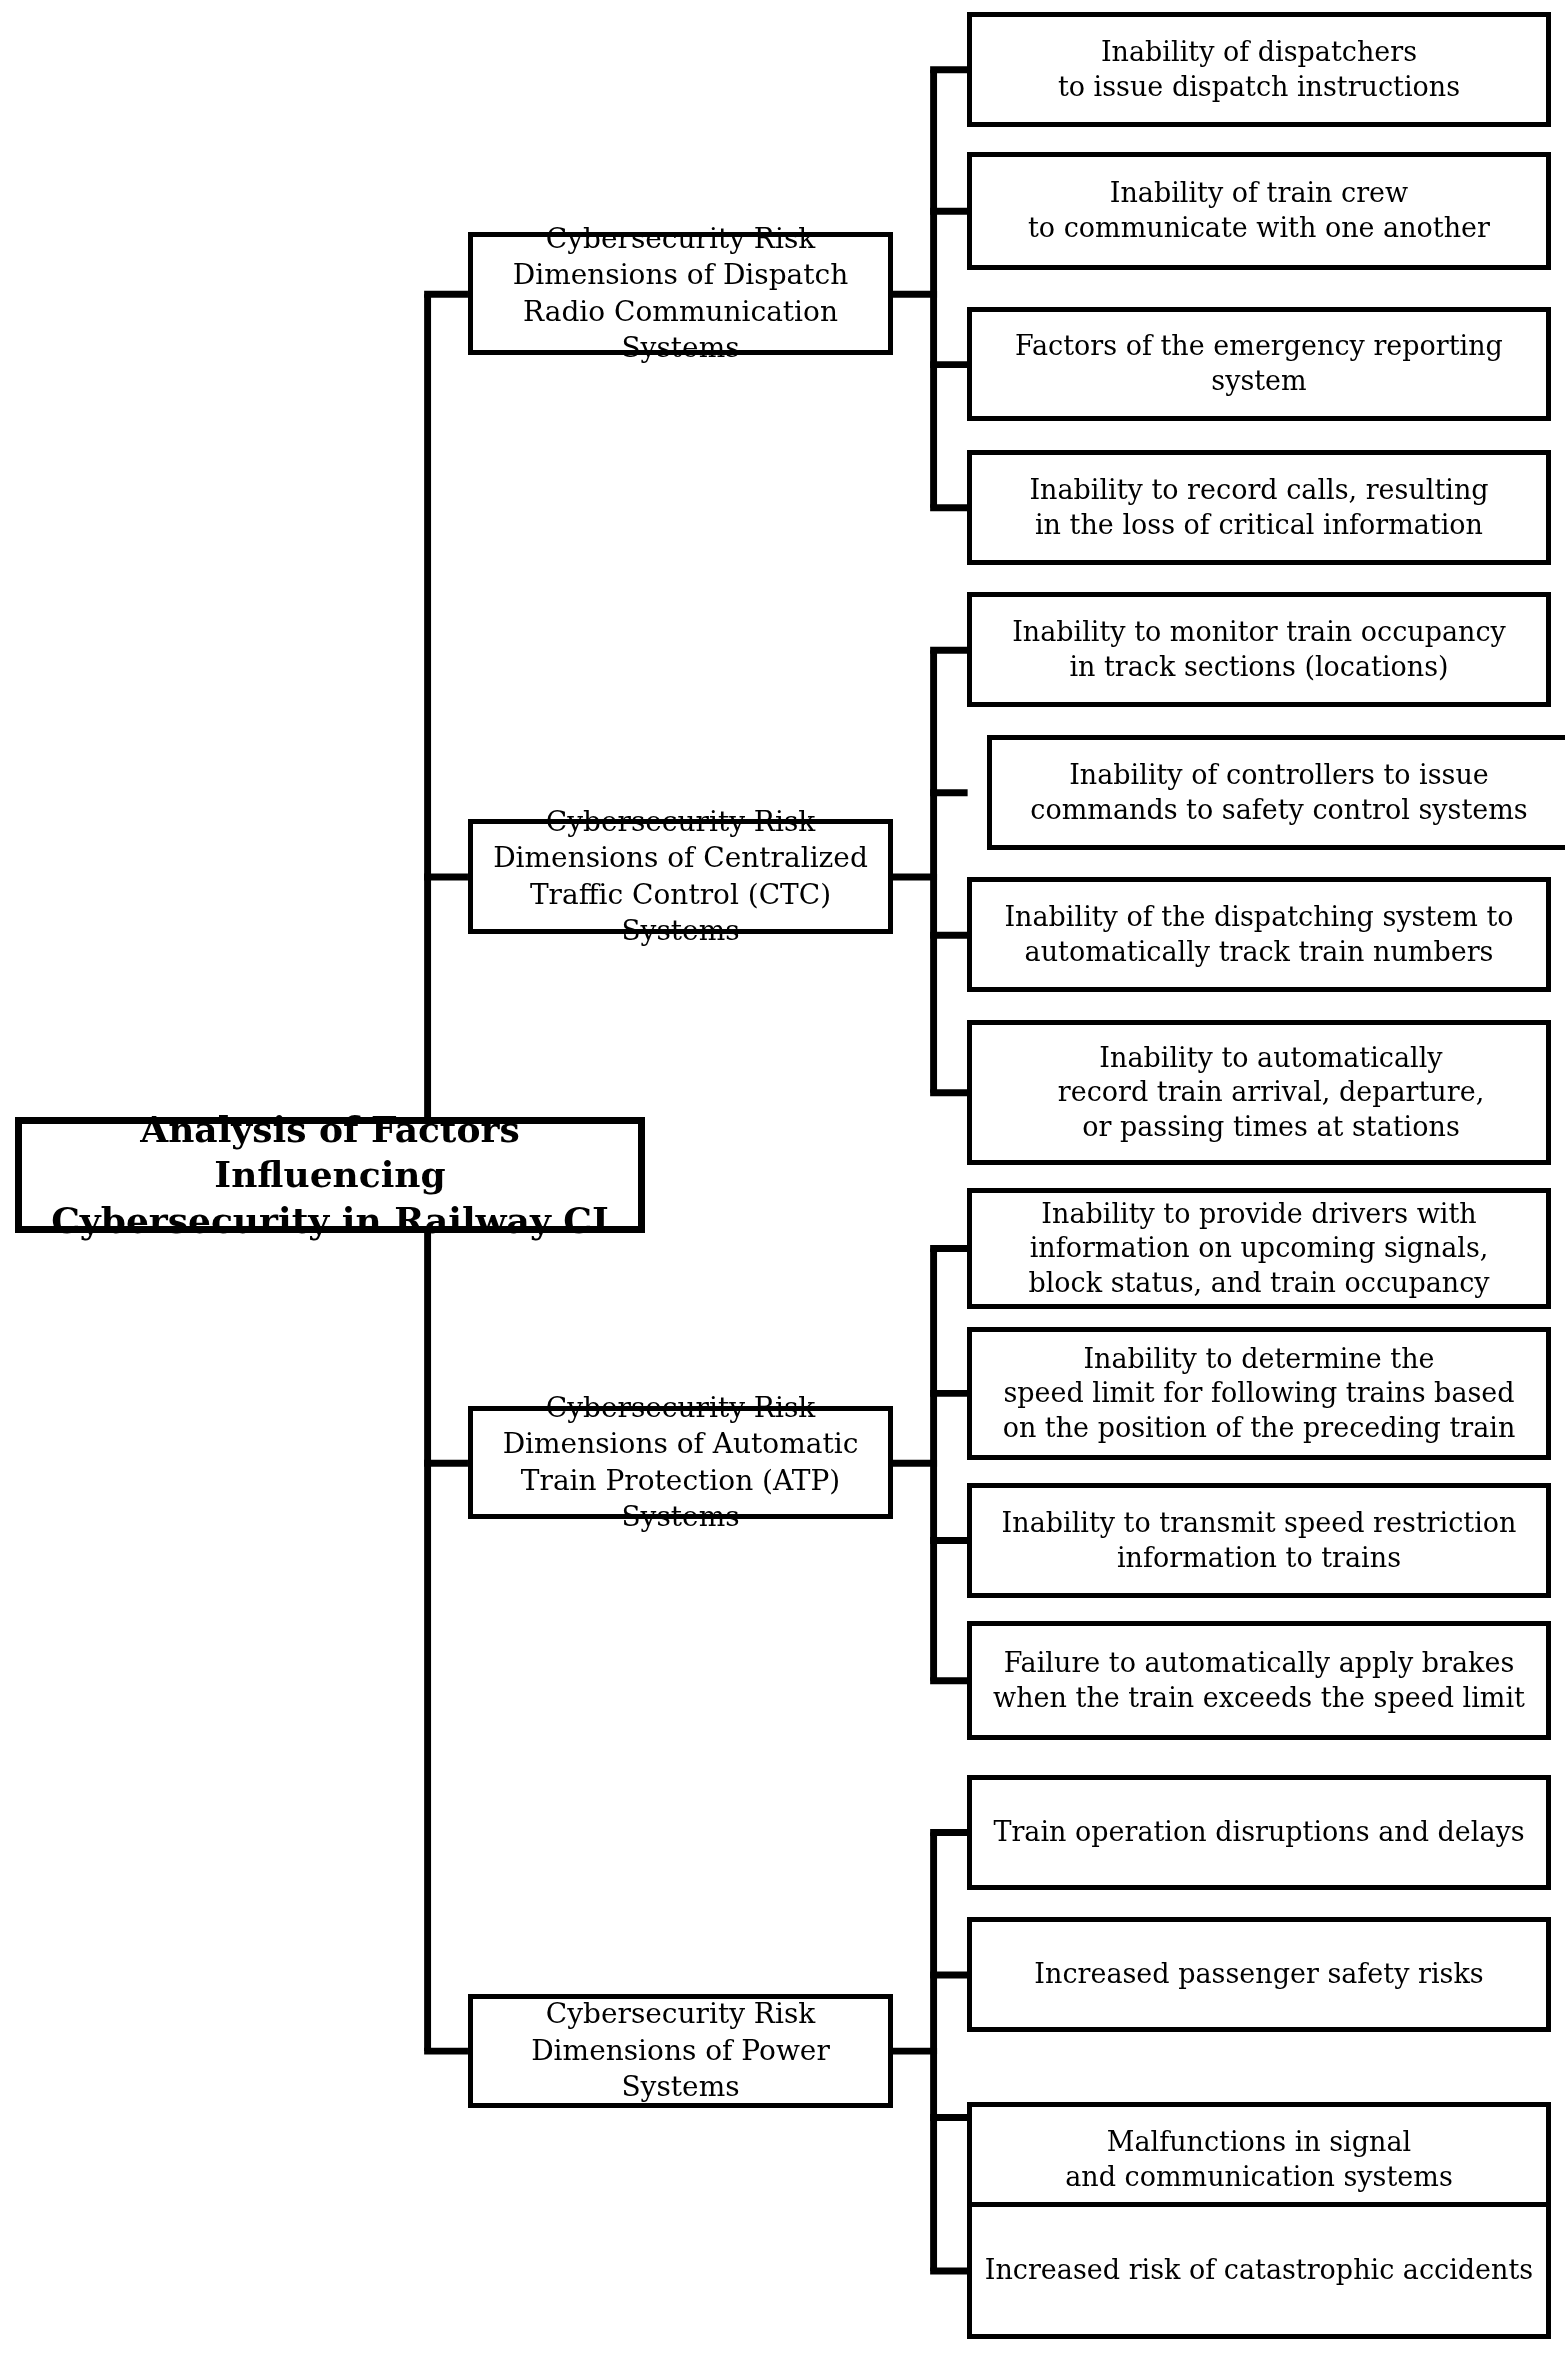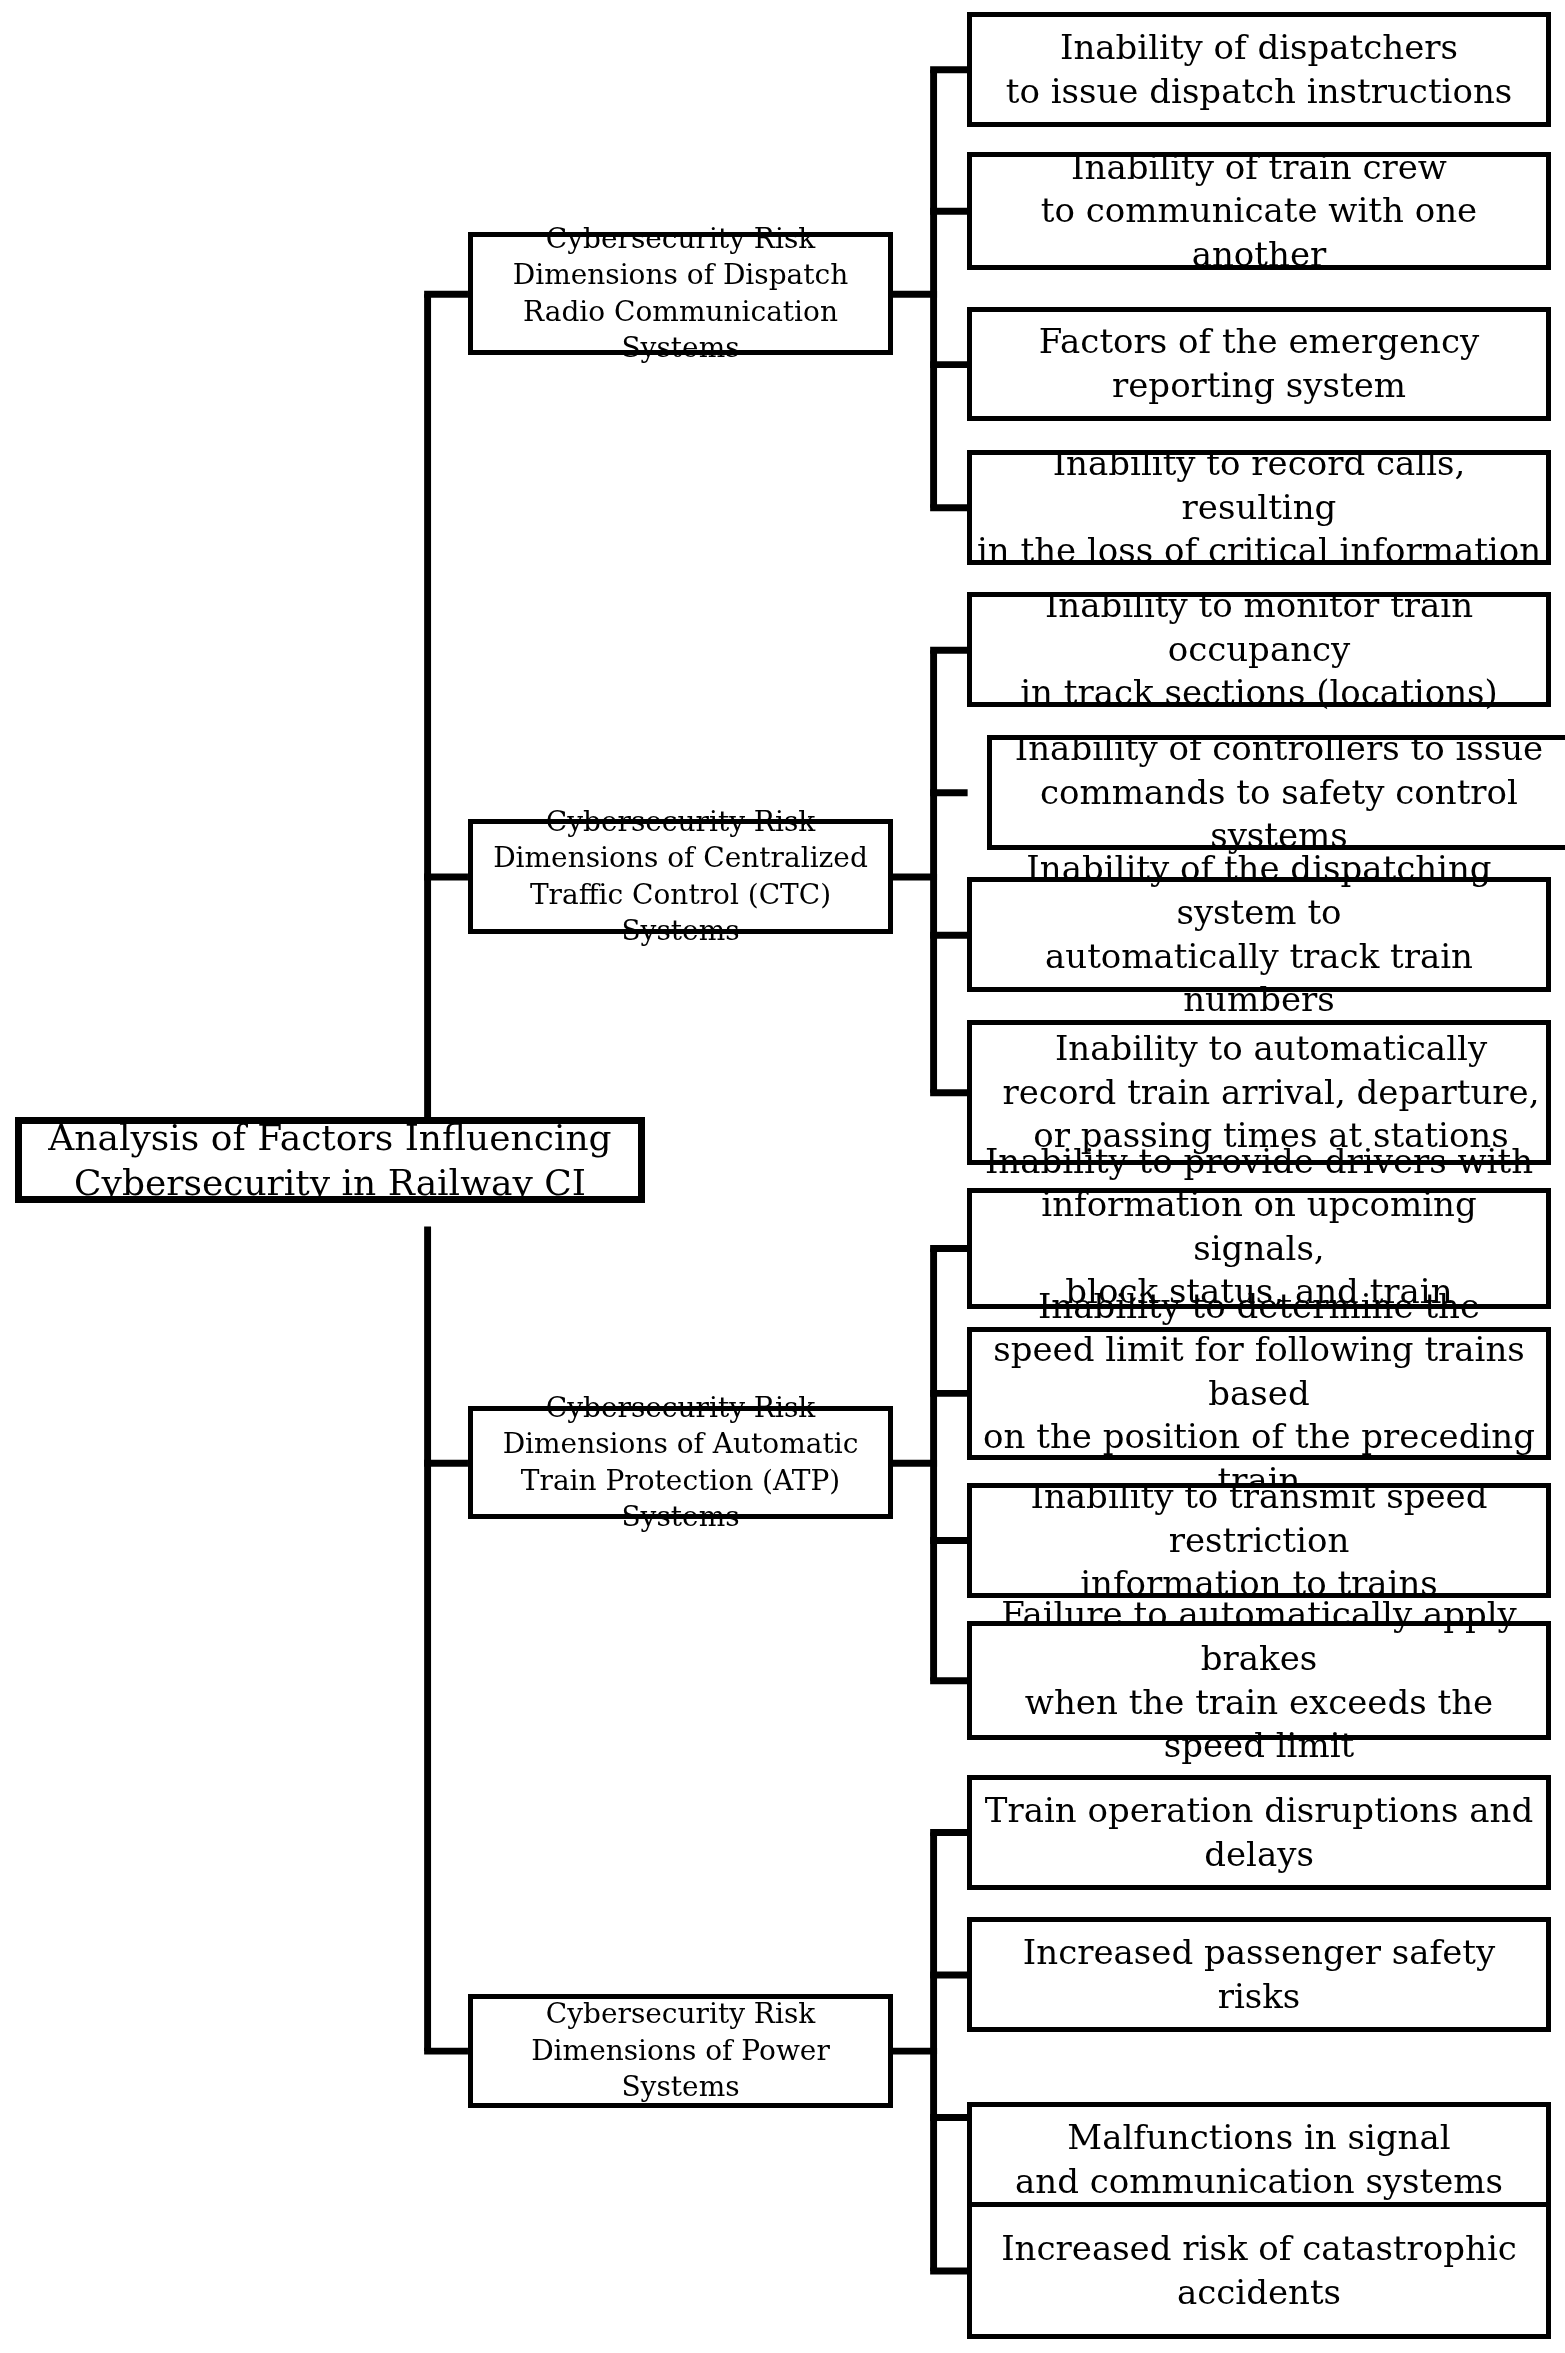--- a/index.html
+++ b/index.html
@@ -23,21 +23,21 @@
     box-sizing:border-box;
     background:var(--box-bg);
     border:5.8px solid var(--line-color);
     display:flex;align-items:center;justify-content:center;
     text-align:center;
     white-space:pre-line;
   }
   .node .label{display:block;padding:0 4.6px;}
   .root{border-width:7.5px;font-size:36px;line-height:1.26;}
   .branch{font-size:28px;line-height:1.3;}
-  .leaf{font-size:34px;line-height:1.28;}
+  .leaf{font-size:27px;line-height:1.28;}
 </style>
 </head>
 <body>
 
 <div class="stage">
 
   <svg class="connectors" width="1566" height="2354" viewBox="0 0 2714 4080">
 
     <line class="cline" x1="741" y1="510" x2="741" y2="1936"></line>
     <line class="cline" x1="741" y1="2126" x2="741" y2="3555"></line>
@@ -68,21 +68,21 @@
     <line class="cline" x1="1612" y1="2164" x2="1677" y2="2164"></line>
     <line class="cline" x1="1612" y1="2415" x2="1677" y2="2415"></line>
     <line class="cline" x1="1612" y1="2670" x2="1677" y2="2670"></line>
     <line class="cline" x1="1612" y1="2913" x2="1677" y2="2913"></line>
     <line class="cline" x1="1612" y1="3176" x2="1677" y2="3176"></line>
     <line class="cline" x1="1612" y1="3423" x2="1677" y2="3423"></line>
     <line class="cline" x1="1612" y1="3670" x2="1677" y2="3670"></line>
     <line class="cline" x1="1612" y1="3936" x2="1677" y2="3936"></line>
   </svg>
 
-  <div class="node root" style="left:15px;top:1117px;width:630px;height:86px;">
+  <div class="node root" style="left:15px;top:1117px;width:630px;height:116px;font-weight:bold;">
     <span class="label">Analysis of Factors Influencing
 Cybersecurity in Railway CI</span>
   </div>
 
   <div class="node branch" style="left:468px;top:232px;width:425px;height:123px;">
     <span class="label">Cybersecurity Risk
 Dimensions of Dispatch
 Radio Communication Systems</span>
   </div>
   <div class="node branch" style="left:468px;top:819px;width:425px;height:115px;">

